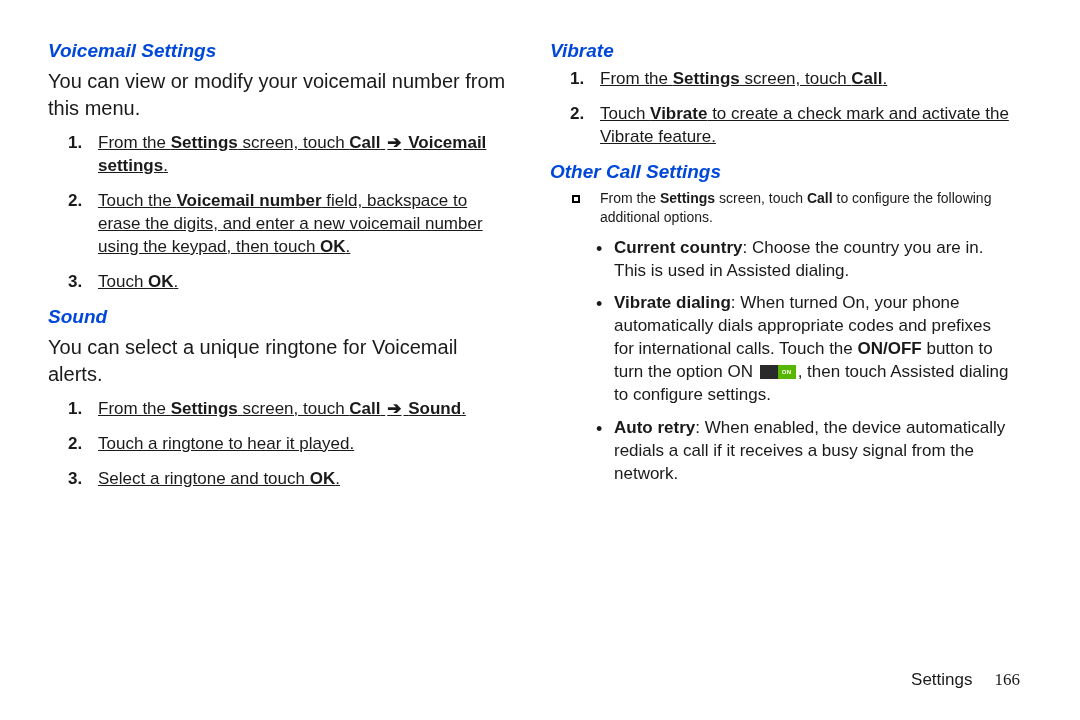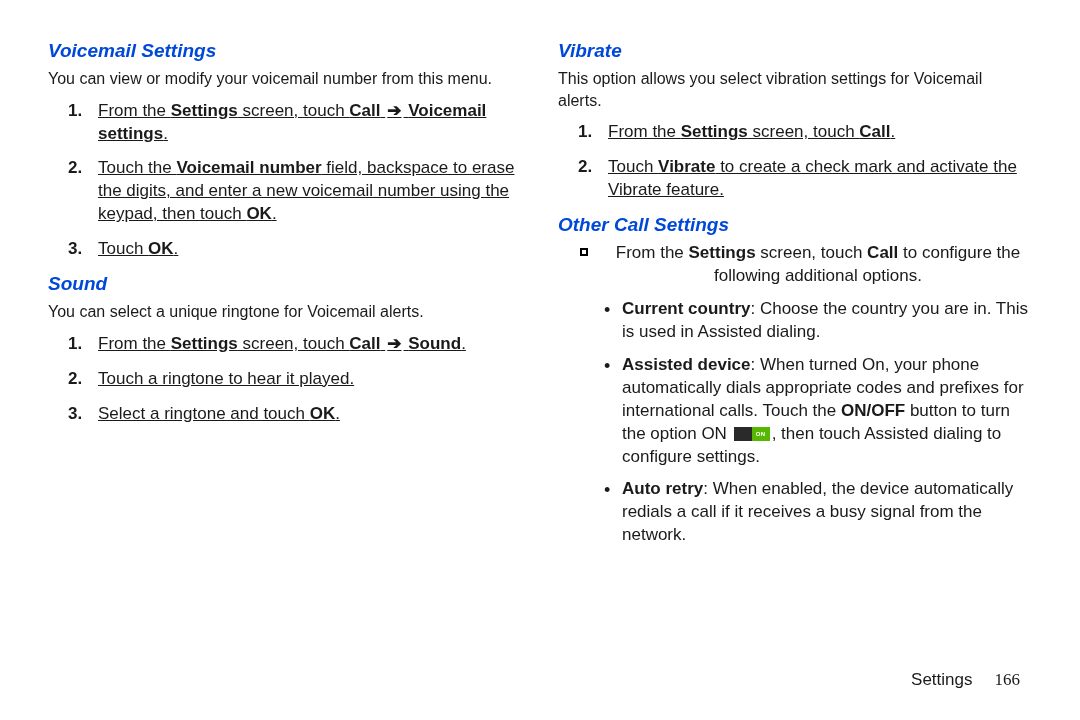--- a/index.html
+++ b/index.html
@@ -6,42 +6,42 @@
     margin: 0;
     padding: 0;
     width: 1080px;
     height: 720px;
     background: #fff;
     font-family: Arial, Helvetica, sans-serif;
     color: #1a1a1a;
   }
   .page {
     display: flex;
-    padding: 40px 52px 30px 48px;
+    padding: 40px 68px 30px 48px;
     box-sizing: border-box;
     height: 100%;
     position: relative;
   }
   .col {
     width: 480px;
     box-sizing: border-box;
   }
   .col + .col {
     margin-left: 40px;
   }
   .heading {
     font-family: Verdana, Geneva, sans-serif;
     font-style: italic;
     font-weight: 700;
     color: #0048d9;
     font-size: 19px;
     margin: 0 0 6px 0;
   }
   .body-text {
-    font-size: 16px;
+    font-size: 20px;
     line-height: 1.35;
     margin: 2px 0 10px 0;
   }
   ol.steps {
     list-style: none;
     padding: 0;
     margin: 4px 0 12px 0;
     counter-reset: step;
     text-decoration: underline;
   }
@@ -58,26 +58,25 @@
     font-weight: 700;
     position: absolute;
     left: 20px;
   }
   .sq-bullet {
     list-style: none;
     padding: 0;
     margin: 4px 0 8px 0;
   }
   .sq-bullet > li {
-    font-size: 17px;
+    font-size: 14px;
     line-height: 1.35;
     padding-left: 50px;
     position: relative;
     margin: 6px 0 10px 0;
-    text-align: center;
   }
   .sq-bullet > li::before {
     content: "";
     position: absolute;
     left: 22px;
     top: 6px;
     width: 8px;
     height: 8px;
     border: 2px solid #000;
     box-sizing: border-box;
@@ -173,21 +172,20 @@
       </li>
       <li>Touch a ringtone to hear it played.</li>
       <li>
         <span> Select a ringtone and touch </span><b>OK</b><span>.</span>
       </li>
     </ol>
   </div>
 
   <div class="col">
     <div class="heading">Vibrate</div>
-    <div class="body-text">This option allows you select vibration settings for Voicemail alerts.</div>
 
     <ol class="steps">
       <li>
         <span>From the </span><b>Settings</b><span> screen, touch </span><b>Call</b><span>.</span>
       </li>
       <li>
         <span>Touch </span><b>Vibrate</b><span> to create a check mark and activate the Vibrate feature.</span>
       </li>
     </ol>
 
@@ -197,21 +195,21 @@
       <li>
         <span>From the </span><b>Settings</b><span> screen, touch </span><b>Call</b><span> to configure the following additional options.</span>
       </li>
     </ul>
 
     <ul class="dots">
       <li>
         <b>Current country</b><span>: Choose the country you are in. This is used in Assisted dialing.</span>
       </li>
       <li>
-        <b>Assisted device</b><span>: When turned On, your phone automatically dials appropriate codes and prefixes for international calls. Touch the </span><b>ON/OFF</b><span> button to turn the option ON </span><span class="toggle"><span class="track-off"></span><span class="track-on">ON</span></span><span>, then touch Assisted dialing to configure settings.</span>
+        <b>Vibrate dialing</b><span>: When turned On, your phone automatically dials appropriate codes and prefixes for international calls. Touch the </span><b>ON/OFF</b><span> button to turn the option ON </span><span class="toggle"><span class="track-off"></span><span class="track-on">ON</span></span><span>, then touch Assisted dialing to configure settings.</span>
       </li>
       <li>
         <b>Auto retry</b><span>: When enabled, the device automatically redials a call if it receives a busy signal from the network.</span>
       </li>
     </ul>
   </div>
 
   <div class="footer">
     <span>Settings</span><span class="pg">166</span>
   </div>

